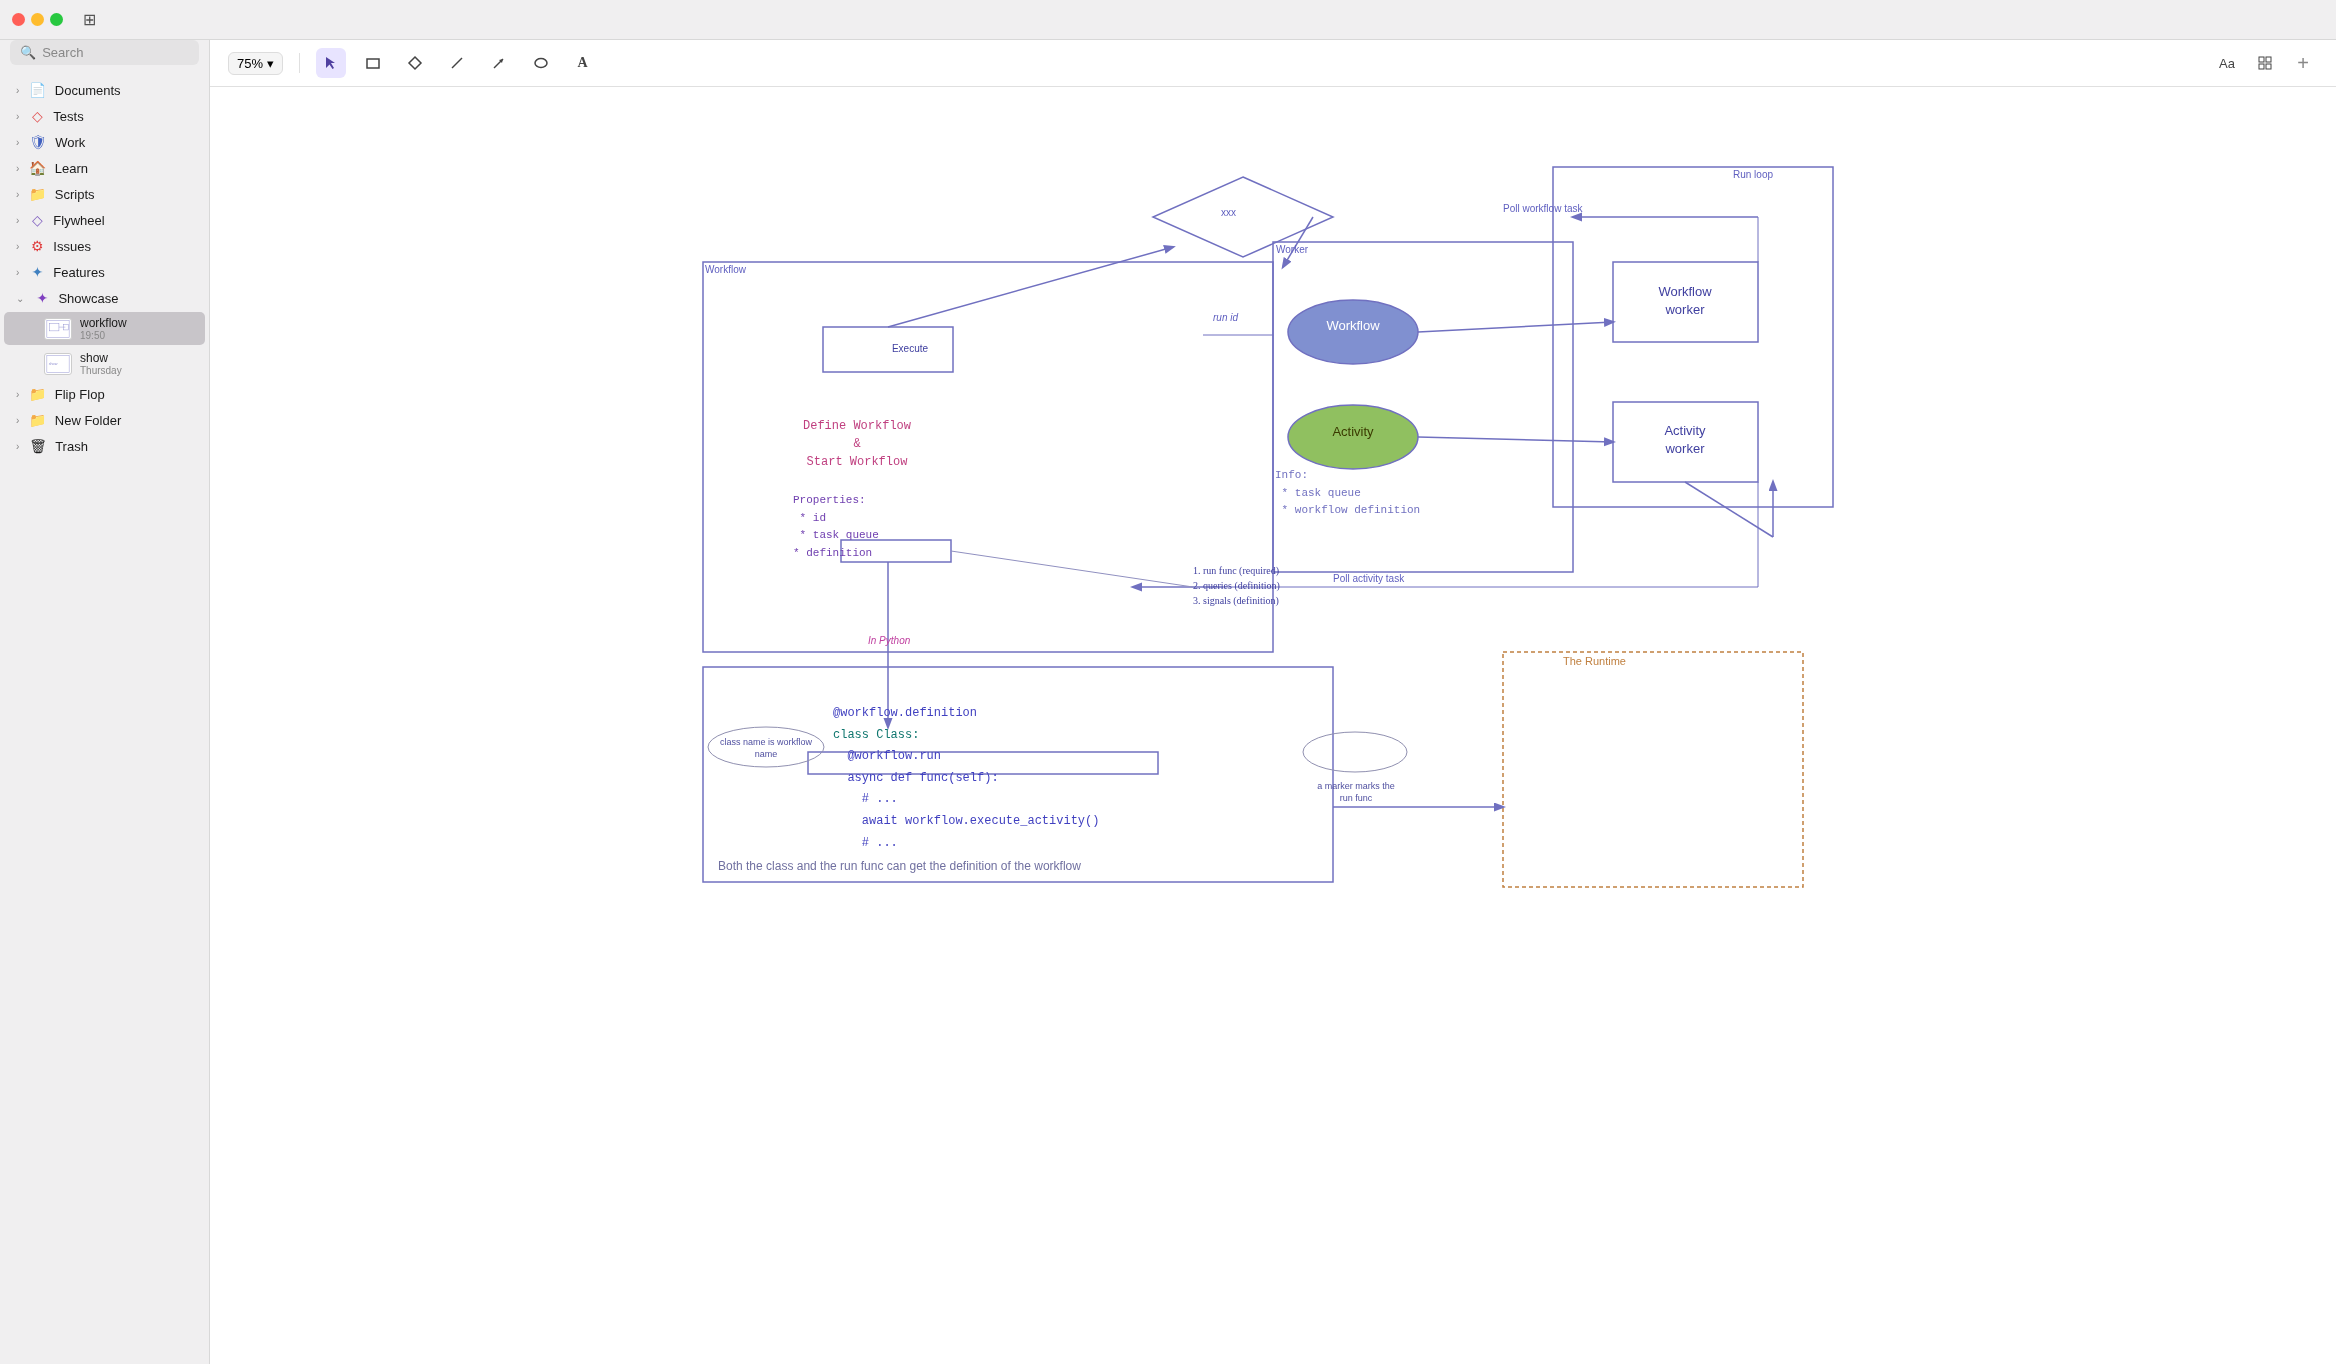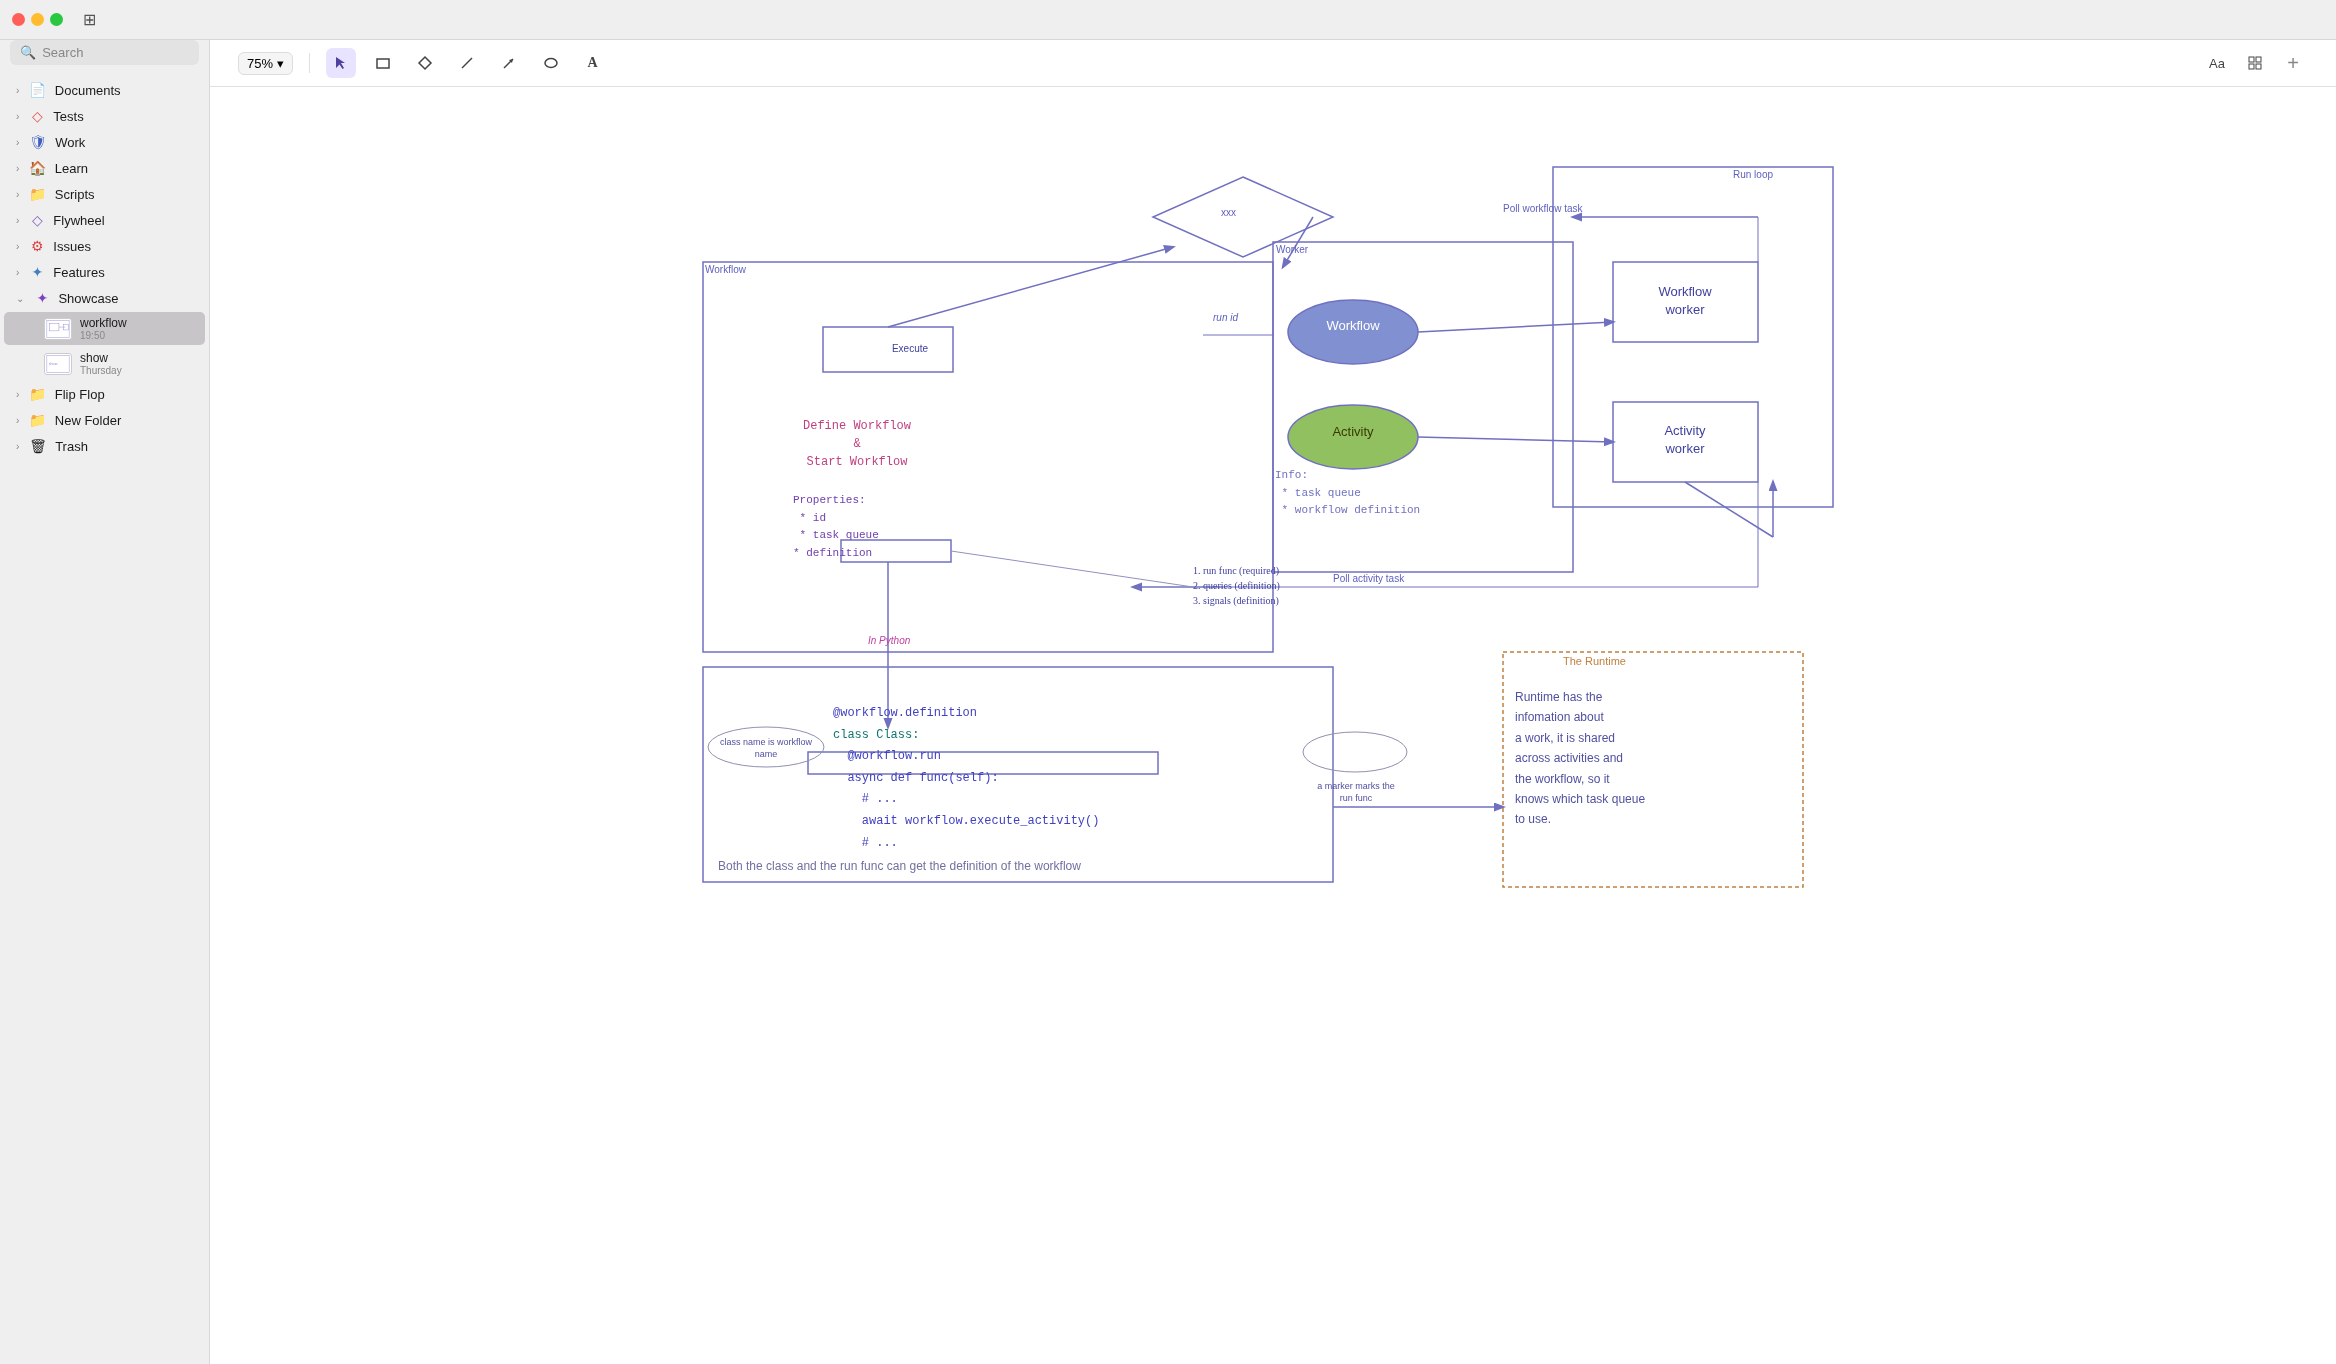--- a/index.html
+++ b/index.html
@@ -89,21 +89,21 @@
       flex: 1;
       display: flex;
       flex-direction: column;
       overflow: hidden;
       background: white;
       margin-top: 40px;
     }
     .toolbar {
       display: flex;
       align-items: center;
-      padding: 8px 28px;
+      padding: 8px 18px;
       border-bottom: 1px solid #e0e0e0;
       background: white;
       gap: 12px;
     }
     .zoom-selector {
       display: flex; align-items: center; gap: 4px;
       background: #f5f5f5; border: 1px solid #ddd; border-radius: 6px;
       padding: 3px 8px; font-size: 13px; cursor: pointer;
     }
     .toolbar-sep { width: 1px; height: 20px; background: #e0e0e0; margin: 0 4px; }
@@ -439,17 +439,16 @@
 workflow name</div>
 
       <div style="position:absolute; left:638px; top:634px; font-size:9px; color:#5050a0; text-align:center; width:90px; line-height:1.3;margin-top:40px;">a marker
 marks the run
 func</div>
 
       <div style="position:absolute; left:45px; top:752px; font-size:12px; color:#7070a0;">Both the class and the run func can get the definition of the workflow</div>
 
       <div style="position:absolute; left:890px; top:548px; font-size:11px; color:#c08040;">The Runtime</div>
 
-      <div style="position:absolute; left:842px; top:580px; font-size:12px; color:#5050a0; line-height:1.7; width:270px;">Runtime has the<br>infomation about<br>a work, it is shared<br>across activities and<br>the workflow, so it<br>knows which task queue<br>to use.</div>
 
     </div>
   </div>
 </div>
 
 </body></html>

